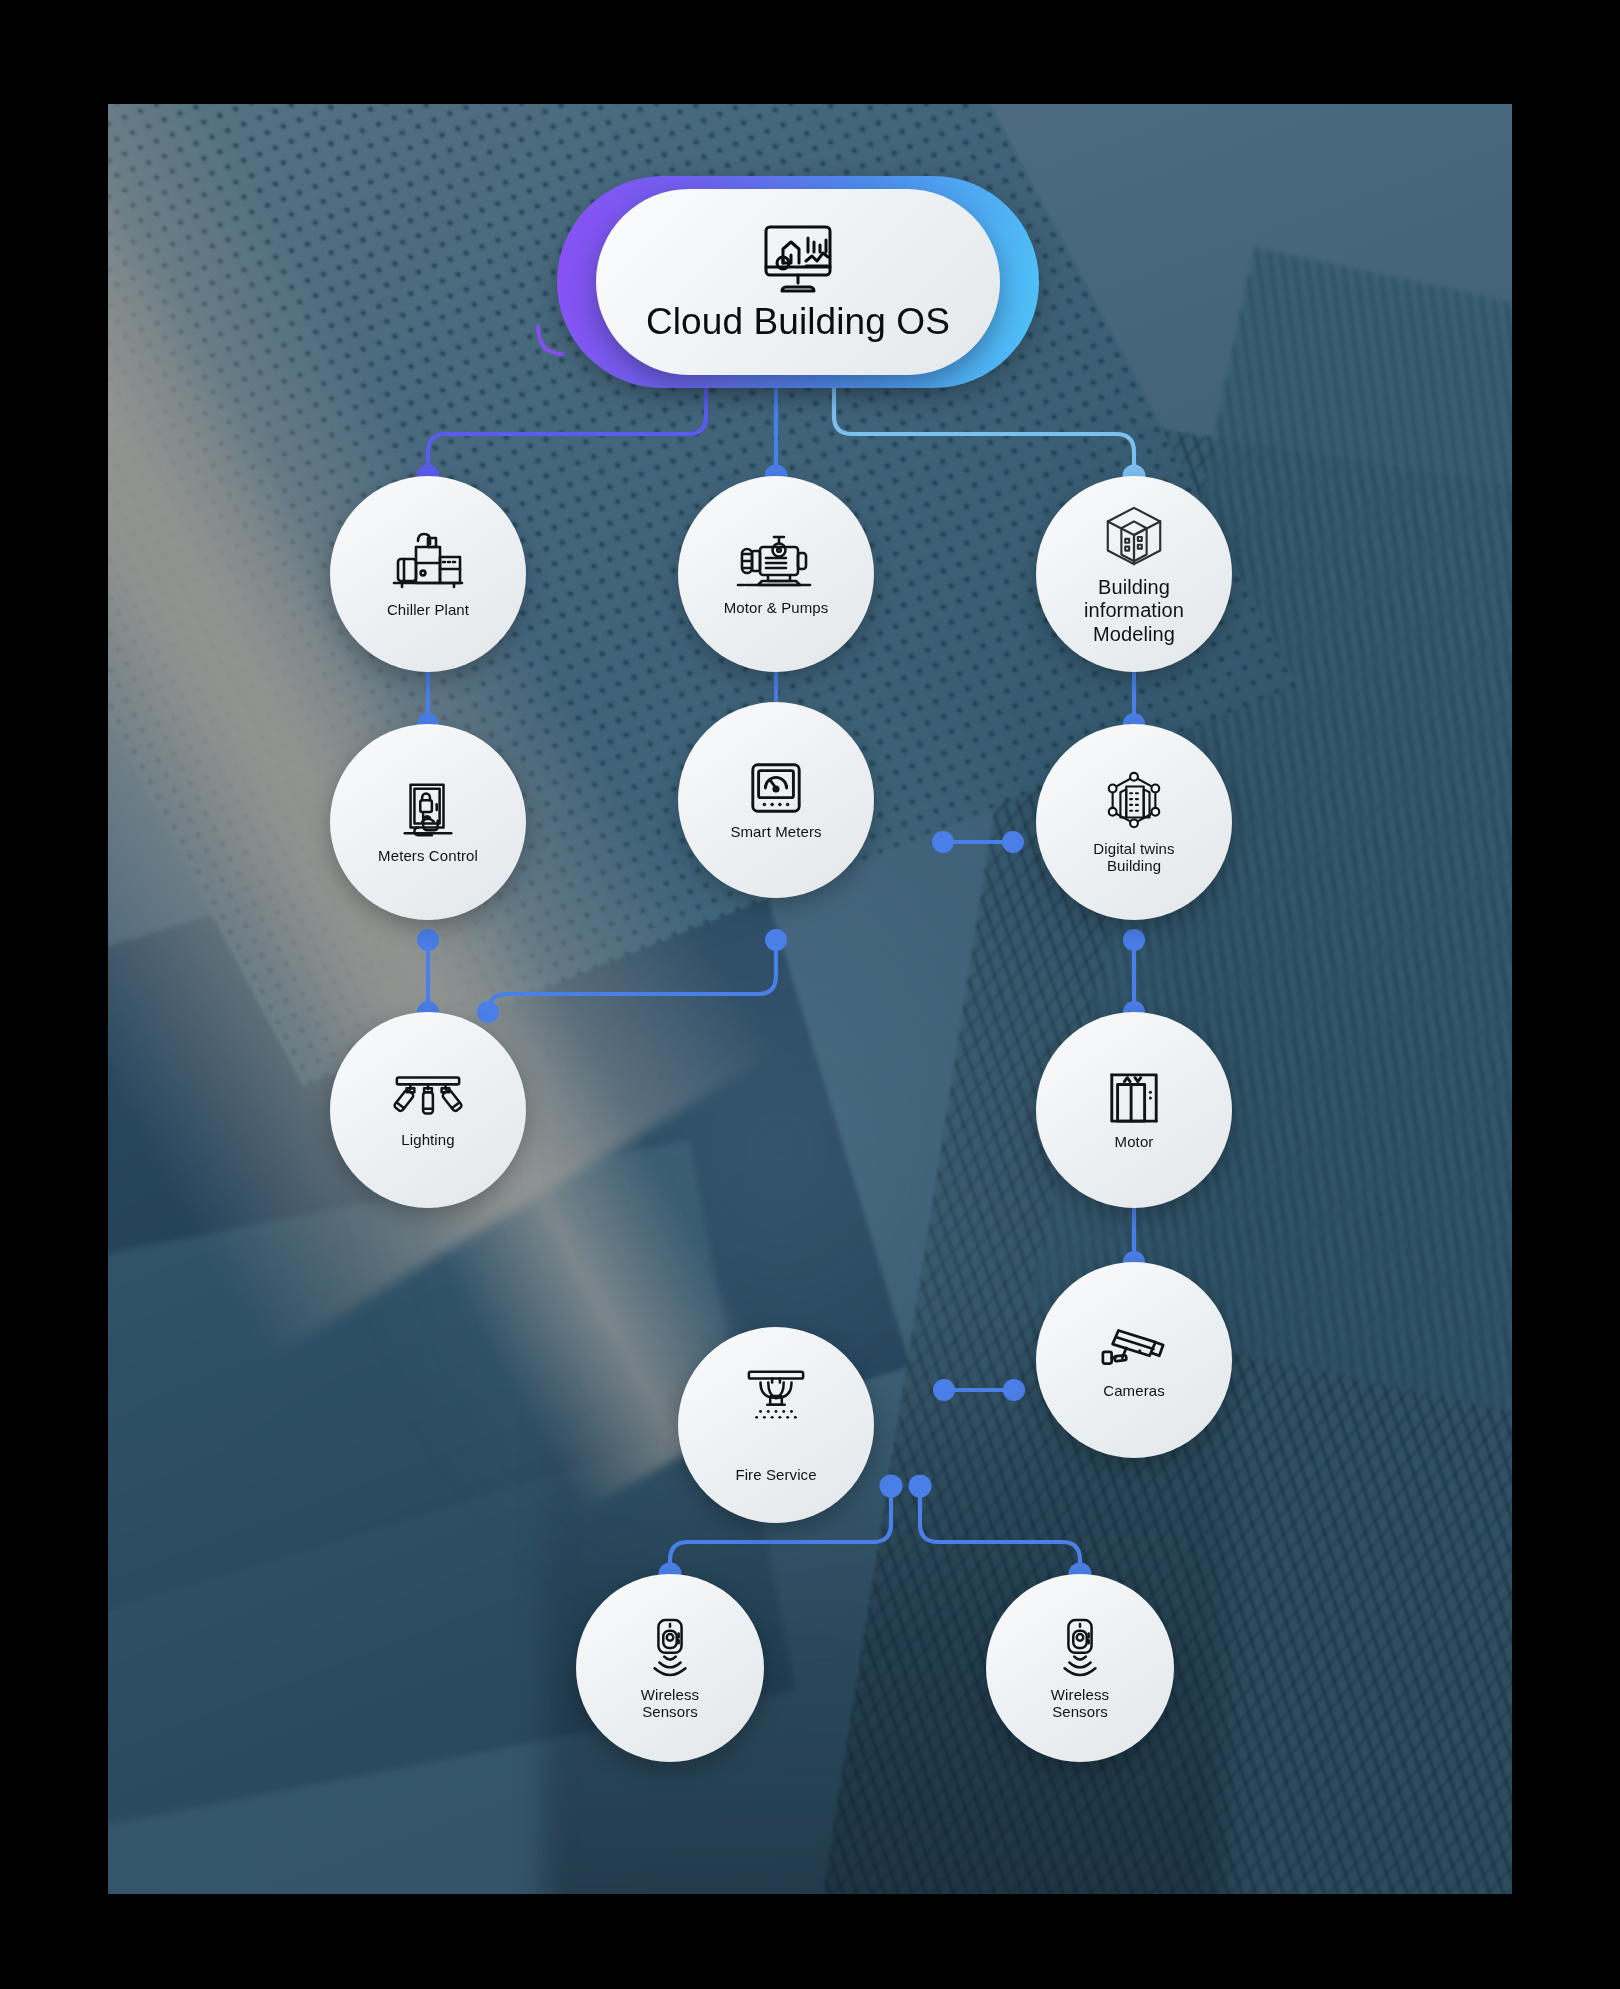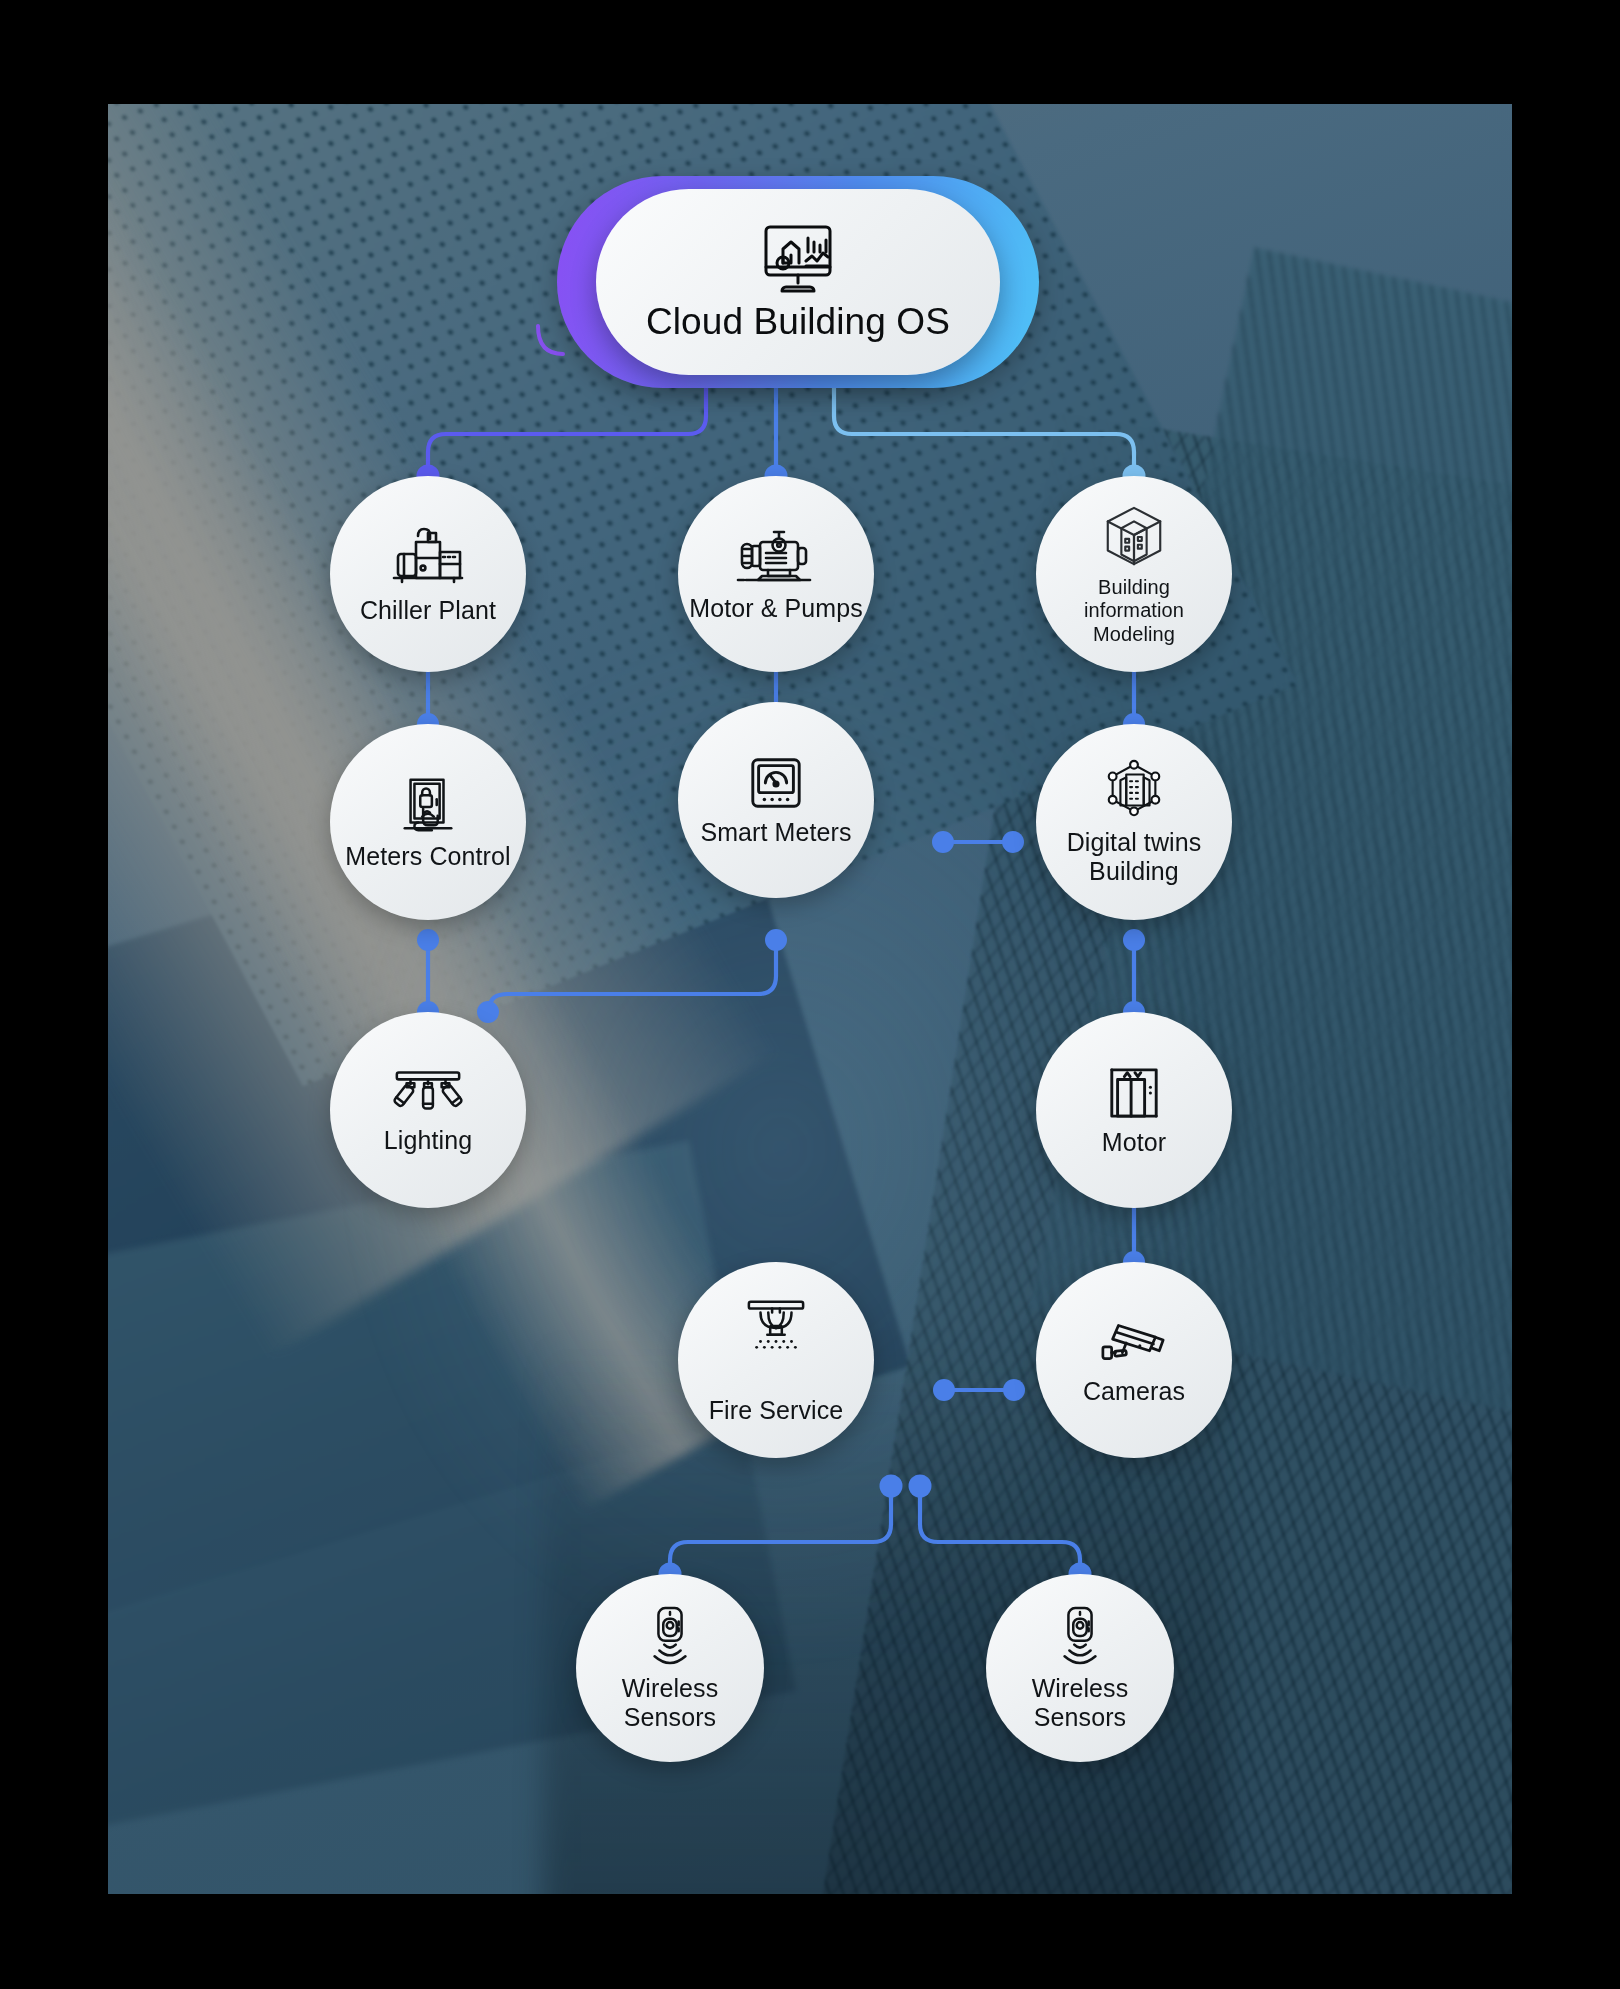--- a/index.html
+++ b/index.html
@@ -116,21 +116,21 @@
 
   
   .node{
     position:absolute;border-radius:50%;
     background:linear-gradient(145deg,#fafbfc 0%,#eef1f3 48%,#e3e7ea 100%);
     box-shadow:0 8px 22px rgba(0,0,0,.25);
     display:flex;flex-direction:column;align-items:center;justify-content:center;
   }
   .node .ic{display:block;}
   .node .lbl{
-    margin-top:6px;text-align:center;color:#111417;font-size:25px;line-height:1.16;
+    margin-top:6px;text-align:center;color:#111417;font-size:15px;line-height:1.16;
     letter-spacing:.1px;padding:0 6px;
   }
   .node.lg .lbl{font-size:20px;}
   svg{display:block;}
 </style>
 </head>
 <body>
 
 <div id="stage">
 
@@ -381,21 +381,21 @@
           <path d="M26 16 V54"></path>
           <path d="M19 13 l3 -4 l3 4"></path>
           <path d="M30 9 l3 4 l3 -4"></path>
           <circle cx="46" cy="24" r="1.6" fill="#111417" stroke="none"></circle>
           <circle cx="46" cy="30" r="1.6" fill="#111417" stroke="none"></circle>
         </svg>
       </span>
       <span class="lbl">Motor</span>
     </div>
 
-    <div class="node" style="left:570px;top:1158px;width:196px;height:196px;gap:32px;">
+    <div class="node" style="left:570px;top:1223px;width:196px;height:196px;gap:32px;">
       <span class="ic">
         <svg viewBox="0 0 68 64" width="66" height="62" fill="none" stroke="#111417" stroke-width="2.6" stroke-linecap="round" stroke-linejoin="round">
           <rect x="6" y="6" width="56" height="7" rx="2"></rect>
           <path d="M30 13 v4 M38 13 v4"></path>
           <path d="M18 17 q0 16 16 16 q16 0 16 -16"></path>
           <path d="M26 17 q0 13 8 16"></path>
           <path d="M42 17 q0 13 -8 16"></path>
           <rect x="28" y="31" width="12" height="9" rx="1"></rect>
           <path d="M25 40 H43"></path>
           <g fill="#111417" stroke="none">

